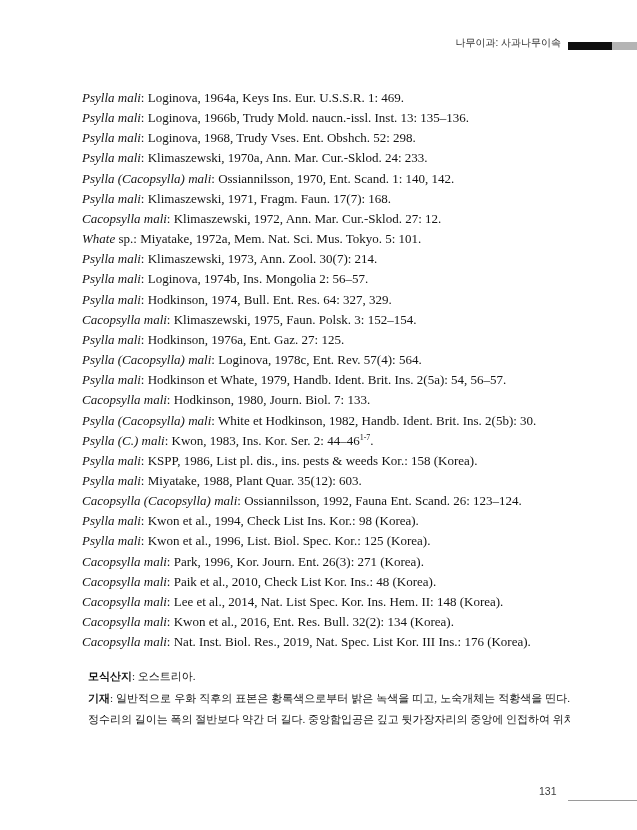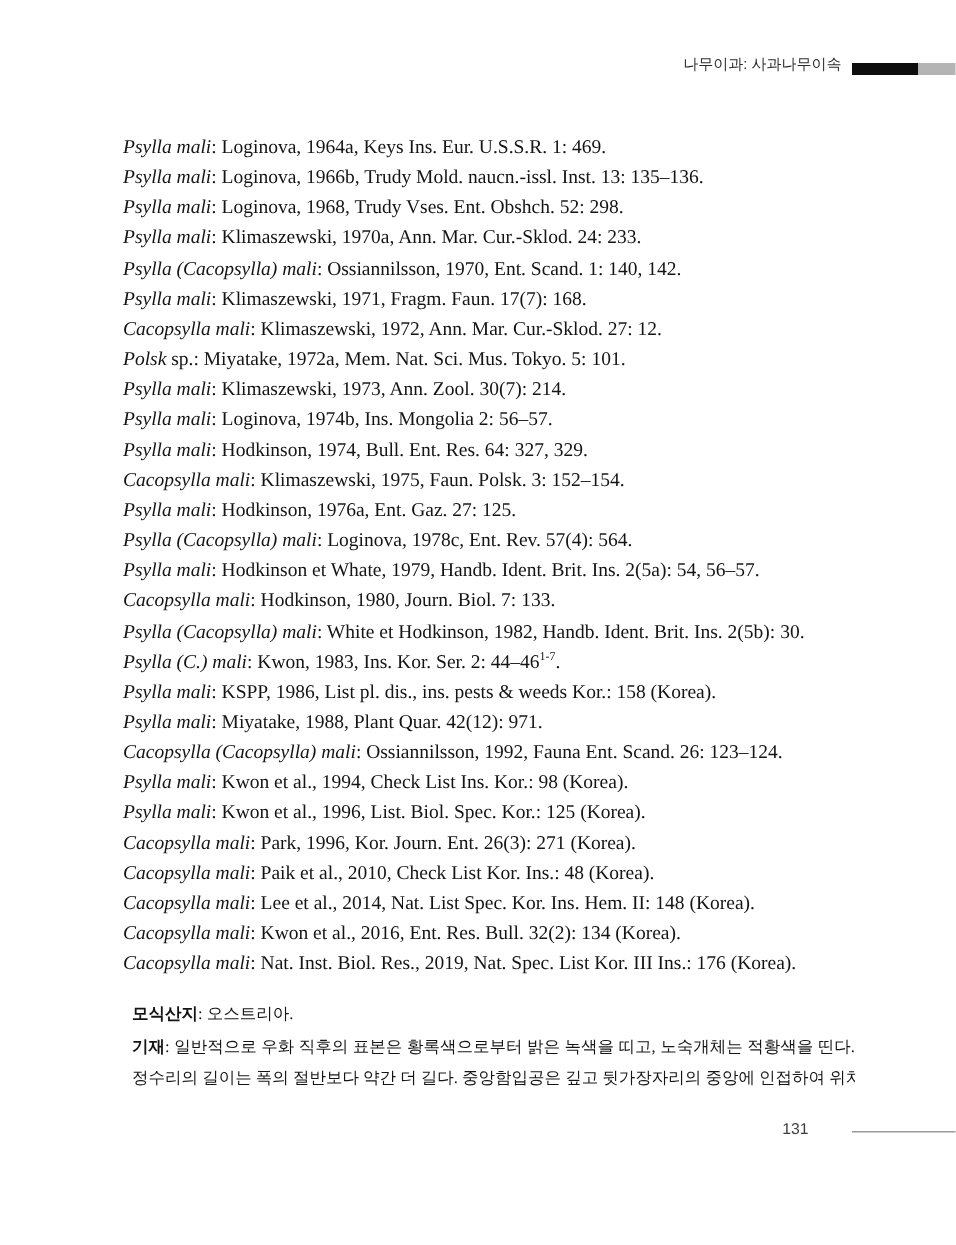--- a/index.html
+++ b/index.html
@@ -44,22 +44,22 @@
   .desc-line {
     line-height:21.5px; height:21.5px;
     white-space:nowrap; overflow:hidden;
   }
   .desc-line.indent { padding-left:7px; }
   .desc-line.justify { text-align:justify; text-align-last:justify; }
   .desc-line b { font-weight:bold; }
 
   
   .footer {
-    position:absolute; top:747px; right:0;
-    display:flex; align-items:center;
+    position:absolute; top:785px; right:0;
+    display:flex; align-items:flex-start;flex-direction:column;
   }
   .page-number {
     font-family:"Liberation Sans", sans-serif;
     font-size:10.5px; color:#3d3d3d;
   }
   .footer-rule {
     width:69px; height:1px; background:#9a9a9a;
     margin-left:29px; margin-top:3px;
   }
 </style>
@@ -73,33 +73,33 @@
 </div>
 
 <div class="citations">
     <div class="citation"><span class="sci">Psylla mali</span><span>: Loginova, 1964a, Keys Ins. Eur. U.S.S.R. 1: 469.</span></div>
     <div class="citation"><span class="sci">Psylla mali</span><span>: Loginova, 1966b, Trudy Mold. naucn.-issl. Inst. 13: 135–136.</span></div>
     <div class="citation"><span class="sci">Psylla mali</span><span>: Loginova, 1968, Trudy Vses. Ent. Obshch. 52: 298.</span></div>
     <div class="citation"><span class="sci">Psylla mali</span><span>: Klimaszewski, 1970a, Ann. Mar. Cur.-Sklod. 24: 233.</span></div>
     <div class="citation"><span class="sci">Psylla (Cacopsylla) mali</span><span>: Ossiannilsson, 1970, Ent. Scand. 1: 140, 142.</span></div>
     <div class="citation"><span class="sci">Psylla mali</span><span>: Klimaszewski, 1971, Fragm. Faun. 17(7): 168.</span></div>
     <div class="citation"><span class="sci">Cacopsylla mali</span><span>: Klimaszewski, 1972, Ann. Mar. Cur.-Sklod. 27: 12.</span></div>
-    <div class="citation"><span class="sci">Polsk</span><span> sp.: Miyatake, 1972a, Mem. Nat. Sci. Mus. Tokyo. 5: 101.</span></div>
+    <div class="citation"><span class="sci">Whate</span><span> sp.: Miyatake, 1972a, Mem. Nat. Sci. Mus. Tokyo. 5: 101.</span></div>
     <div class="citation"><span class="sci">Psylla mali</span><span>: Klimaszewski, 1973, Ann. Zool. 30(7): 214.</span></div>
     <div class="citation"><span class="sci">Psylla mali</span><span>: Loginova, 1974b, Ins. Mongolia 2: 56–57.</span></div>
     <div class="citation"><span class="sci">Psylla mali</span><span>: Hodkinson, 1974, Bull. Ent. Res. 64: 327, 329.</span></div>
     <div class="citation"><span class="sci">Cacopsylla mali</span><span>: Klimaszewski, 1975, Faun. Polsk. 3: 152–154.</span></div>
     <div class="citation"><span class="sci">Psylla mali</span><span>: Hodkinson, 1976a, Ent. Gaz. 27: 125.</span></div>
     <div class="citation"><span class="sci">Psylla (Cacopsylla) mali</span><span>: Loginova, 1978c, Ent. Rev. 57(4): 564.</span></div>
     <div class="citation"><span class="sci">Psylla mali</span><span>: Hodkinson et Whate, 1979, Handb. Ident. Brit. Ins. 2(5a): 54, 56–57.</span></div>
     <div class="citation"><span class="sci">Cacopsylla mali</span><span>: Hodkinson, 1980, Journ. Biol. 7: 133.</span></div>
     <div class="citation"><span class="sci">Psylla (Cacopsylla) mali</span><span>: White et Hodkinson, 1982, Handb. Ident. Brit. Ins. 2(5b): 30.</span></div>
     <div class="citation"><span class="sci">Psylla (C.) mali</span><span>: Kwon, 1983, Ins. Kor. Ser. 2: 44–46</span><sup>1-7</sup><span>.</span></div>
     <div class="citation"><span class="sci">Psylla mali</span><span>: KSPP, 1986, List pl. dis., ins. pests &amp; weeds Kor.: 158 (Korea).</span></div>
-    <div class="citation"><span class="sci">Psylla mali</span><span>: Miyatake, 1988, Plant Quar. 42(12): 971.</span></div>
+    <div class="citation"><span class="sci">Psylla mali</span><span>: Miyatake, 1988, Plant Quar. 35(12): 603.</span></div>
     <div class="citation"><span class="sci">Cacopsylla (Cacopsylla) mali</span><span>: Ossiannilsson, 1992, Fauna Ent. Scand. 26: 123–124.</span></div>
     <div class="citation"><span class="sci">Psylla mali</span><span>: Kwon et al., 1994, Check List Ins. Kor.: 98 (Korea).</span></div>
     <div class="citation"><span class="sci">Psylla mali</span><span>: Kwon et al., 1996, List. Biol. Spec. Kor.: 125 (Korea).</span></div>
     <div class="citation"><span class="sci">Cacopsylla mali</span><span>: Park, 1996, Kor. Journ. Ent. 26(3): 271 (Korea).</span></div>
     <div class="citation"><span class="sci">Cacopsylla mali</span><span>: Paik et al., 2010, Check List Kor. Ins.: 48 (Korea).</span></div>
     <div class="citation"><span class="sci">Cacopsylla mali</span><span>: Lee et al., 2014, Nat. List Spec. Kor. Ins. Hem. II: 148 (Korea).</span></div>
     <div class="citation"><span class="sci">Cacopsylla mali</span><span>: Kwon et al., 2016, Ent. Res. Bull. 32(2): 134 (Korea).</span></div>
     <div class="citation"><span class="sci">Cacopsylla mali</span><span>: Nat. Inst. Biol. Res., 2019, Nat. Spec. List Kor. III Ins.: 176 (Korea).</span></div>
   </div>
 

